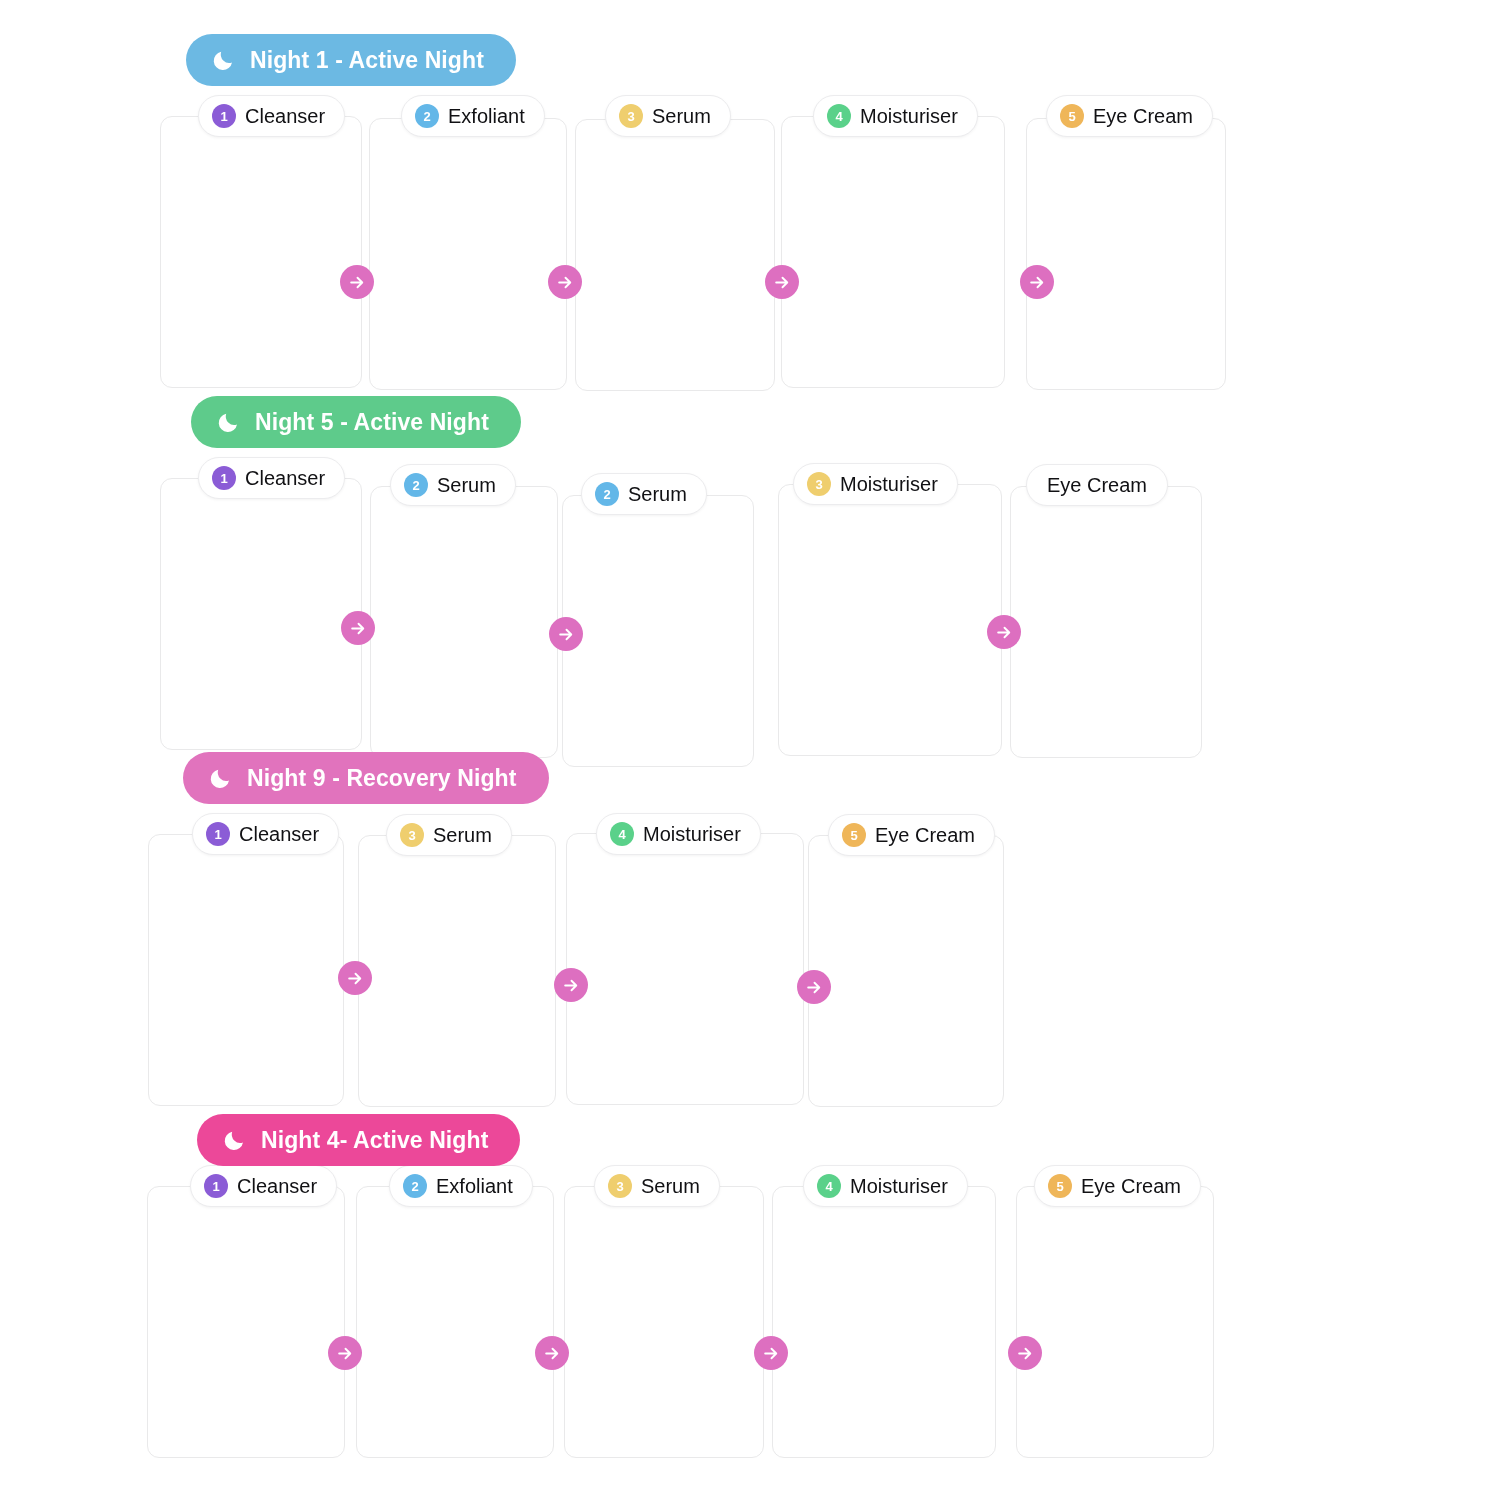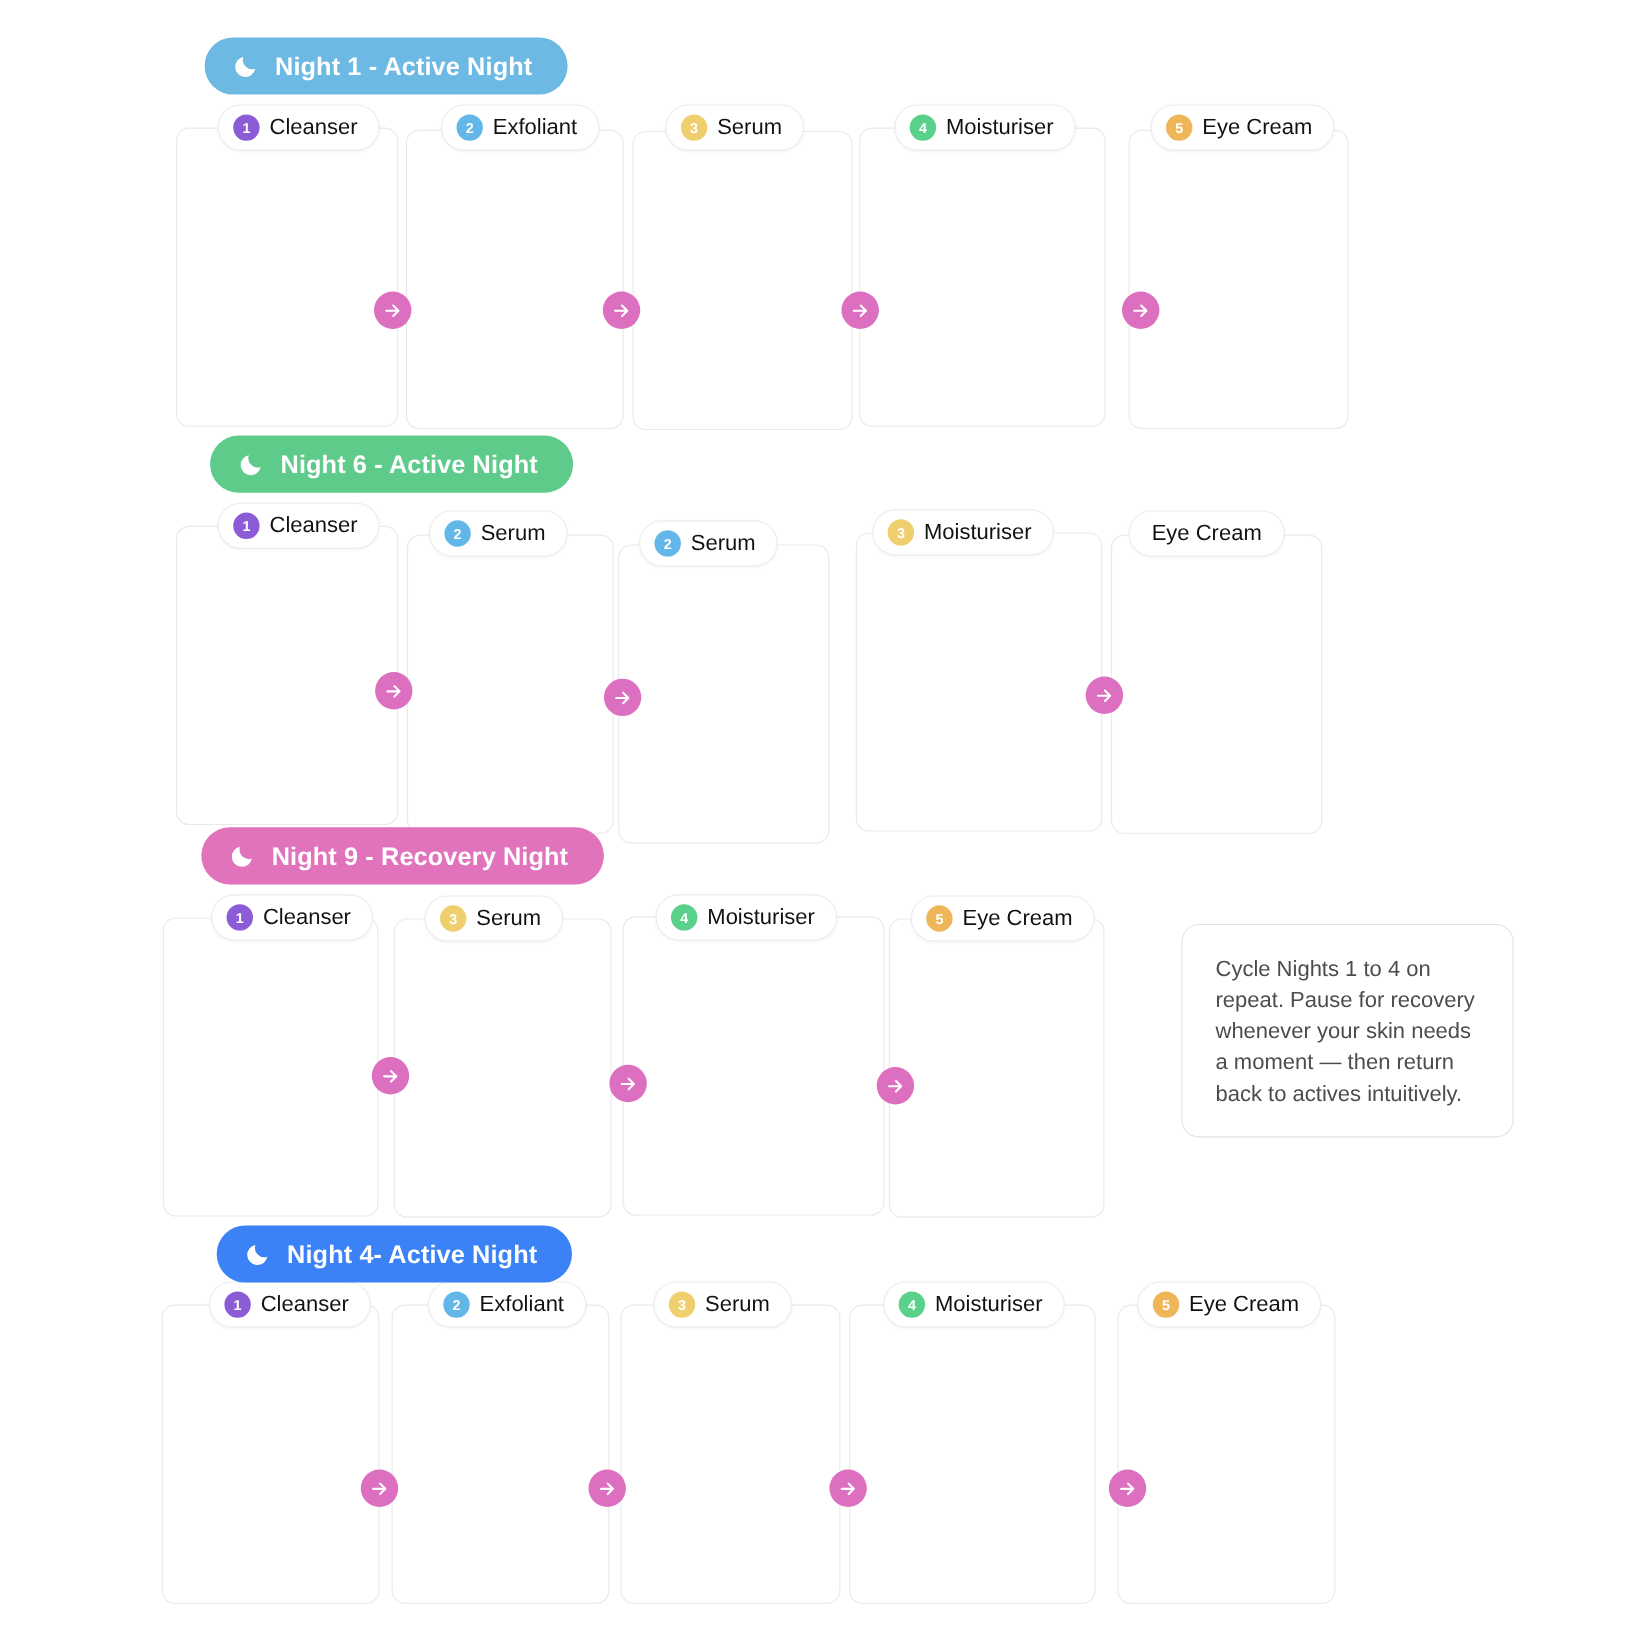--- a/index.html
+++ b/index.html
@@ -243,21 +243,21 @@
         <path d="M4 12h13M12 6l6 6-6 6" stroke="#fff" stroke-width="2.4" fill="none" stroke-linecap="round" stroke-linejoin="round"></path>
       </svg>
     </div>
 
   <div class="night-pill" style="left:191px; top:396px; background:#5ecb8b;">
     <span class="moon-icon">
       <svg viewBox="0 0 24 24">
           <path d="M20 14.5A8.5 8.5 0 0 1 9.2 3.8 9.2 9.2 0 1 0 20 14.5z" fill="#fff"></path>
         </svg>
     </span>
-    <span>Night 6 - Active Night</span>
+    <span>Night 5 - Active Night</span>
   </div>
 
   <div class="step-card" style="left:160px; top:478px; width:202px; height:272px;"></div>
   <div class="step-card" style="left:370px; top:486px; width:188px; height:272px;"></div>
   <div class="step-card" style="left:562px; top:495px; width:192px; height:272px;"></div>
   <div class="step-card" style="left:778px; top:484px; width:224px; height:272px;"></div>
   <div class="step-card" style="left:1010px; top:486px; width:192px; height:272px;"></div>
 
   <div class="prod" style="left:216px; top:532px; width:108px; height:128px;">
     <svg viewBox="0 0 108 128">
@@ -481,25 +481,22 @@
       <svg viewBox="0 0 24 24">
         <path d="M4 12h13M12 6l6 6-6 6" stroke="#fff" stroke-width="2.4" fill="none" stroke-linecap="round" stroke-linejoin="round"></path>
       </svg>
     </div>
   <div class="arrow" style="left:797px; top:970px;">
       <svg viewBox="0 0 24 24">
         <path d="M4 12h13M12 6l6 6-6 6" stroke="#fff" stroke-width="2.4" fill="none" stroke-linecap="round" stroke-linejoin="round"></path>
       </svg>
     </div>
 
-  <div class="callout" style="left:1074px; top:840px; width:302px;">
-    <span>Cycle Nights 1 to 4 on repeat. Pause for recovery whenever your skin needs a moment — then return back to actives intuitively.</span>
-  </div>
-
-  <div class="night-pill" style="left:197px; top:1114px; background:#3b82f6;">
+
+  <div class="night-pill" style="left:197px; top:1114px; background:#ec4899;">
     <span class="moon-icon">
       <svg viewBox="0 0 24 24">
           <path d="M20 14.5A8.5 8.5 0 0 1 9.2 3.8 9.2 9.2 0 1 0 20 14.5z" fill="#fff"></path>
         </svg>
     </span>
     <span>Night 4- Active Night</span>
   </div>
 
   <div class="step-card" style="left:147px; top:1186px; width:198px; height:272px;"></div>
   <div class="step-card" style="left:356px; top:1186px; width:198px; height:272px;"></div>

